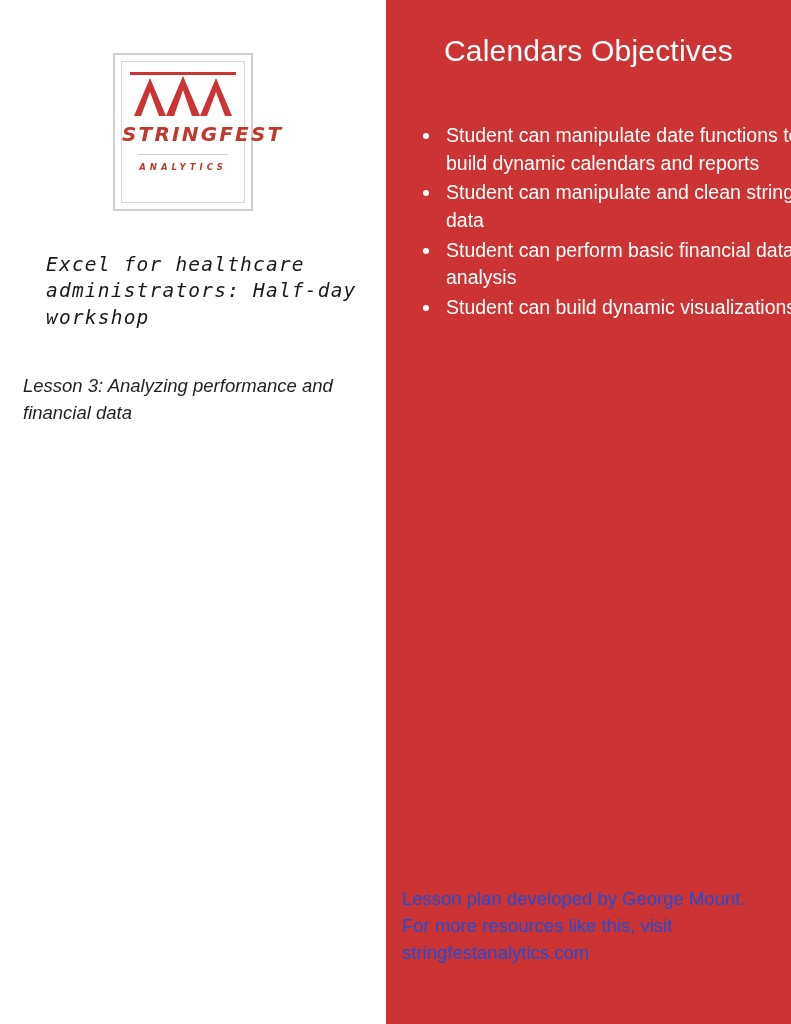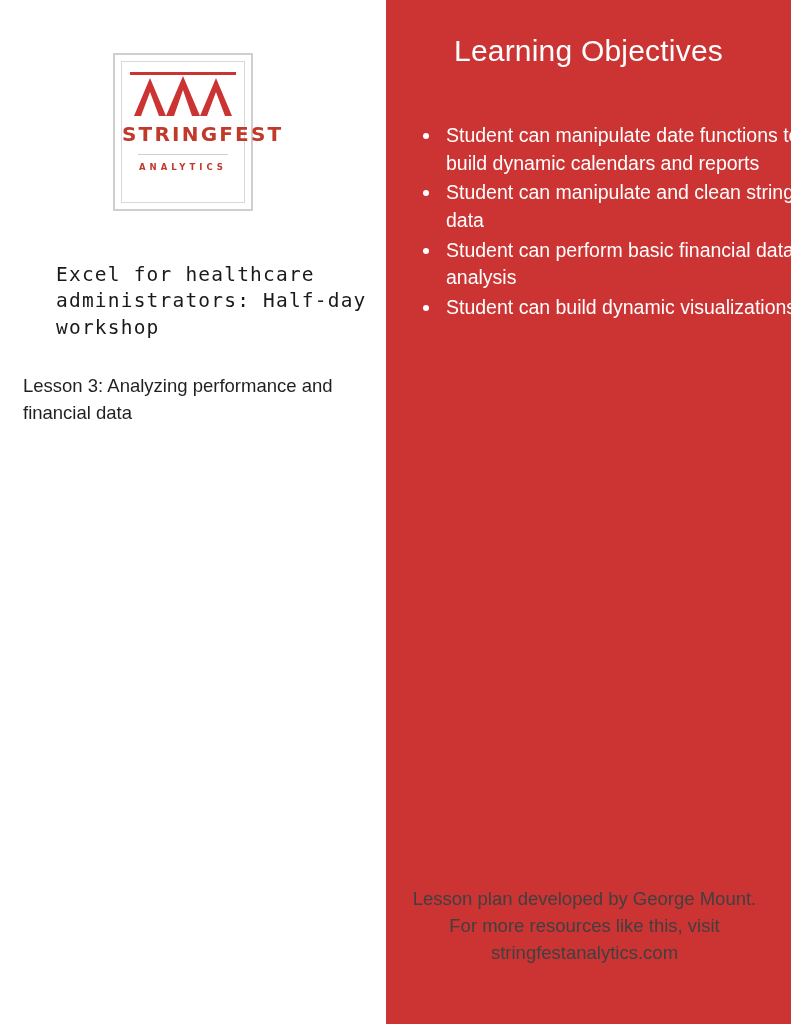--- a/index.html
+++ b/index.html
@@ -21,20 +21,21 @@
   }
 
   
   .left-col {
     position: absolute;
     left: 0;
     top: 0;
     width: 420px;
     height: 1024px;
     background: #ffffff;
+    font-style: italic;
   }
 
   .logo-wrap {
     position: absolute;
     left: 113px;
     top: 53px;
     width: 140px;
     height: 158px;
     border: 2px solid #cfcfcf;
     background: #ffffff;
@@ -94,21 +95,21 @@
     position: absolute;
     left: 46px;
     top: 252px;
     width: 320px;
     font-family: "DejaVu Sans Mono", monospace;
     font-size: 19.5px;
     line-height: 1.35;
     letter-spacing: 1.2px;
     color: #1a1a1a;
     font-weight: normal;
-    margin: 10px;
+    margin: 0;
   }
 
   .lesson-list {
     position: absolute;
     left: 23px;
     top: 372px;
     width: 352px;
   }
   .lesson-item {
     font-size: 18.5px;
@@ -153,22 +154,21 @@
     margin-bottom: 2px;
     padding-left: 4px;
   }
   .footer-note {
     position: absolute;
     left: 402px;
     top: 886px;
     width: 365px;
     font-size: 18.5px;
     line-height: 1.45;
-    color: #404040;
-    text-align: center;
+    color: #1d4ed8;
   }
 </style>
 </head>
 <body>
 
 <div class="page">
 
   <div class="left-col">
 
     <div class="logo-wrap">
@@ -187,21 +187,21 @@
 
     <h1 class="doc-title">Excel for healthcare administrators: Half-day workshop</h1>
 
     <div class="lesson-list">
       <div class="lesson-item">Lesson 3:  Analyzing performance and financial data</div>
     </div>
 
   </div>
 
   <div class="right-col">
-    <h2 class="objectives-title">Learning Objectives</h2>
+    <h2 class="objectives-title">Calendars Objectives</h2>
     <ul class="objectives-list">
       <li>Student can manipulate date functions to build dynamic calendars and reports</li>
       <li>Student can manipulate and clean string data</li>
       <li>Student can perform basic financial data analysis</li>
       <li>Student can build dynamic visualizations</li>
     </ul>
   </div>
 
   <div class="footer-note">Lesson plan developed by George Mount. For more resources like this, visit stringfestanalytics.com</div>
 

